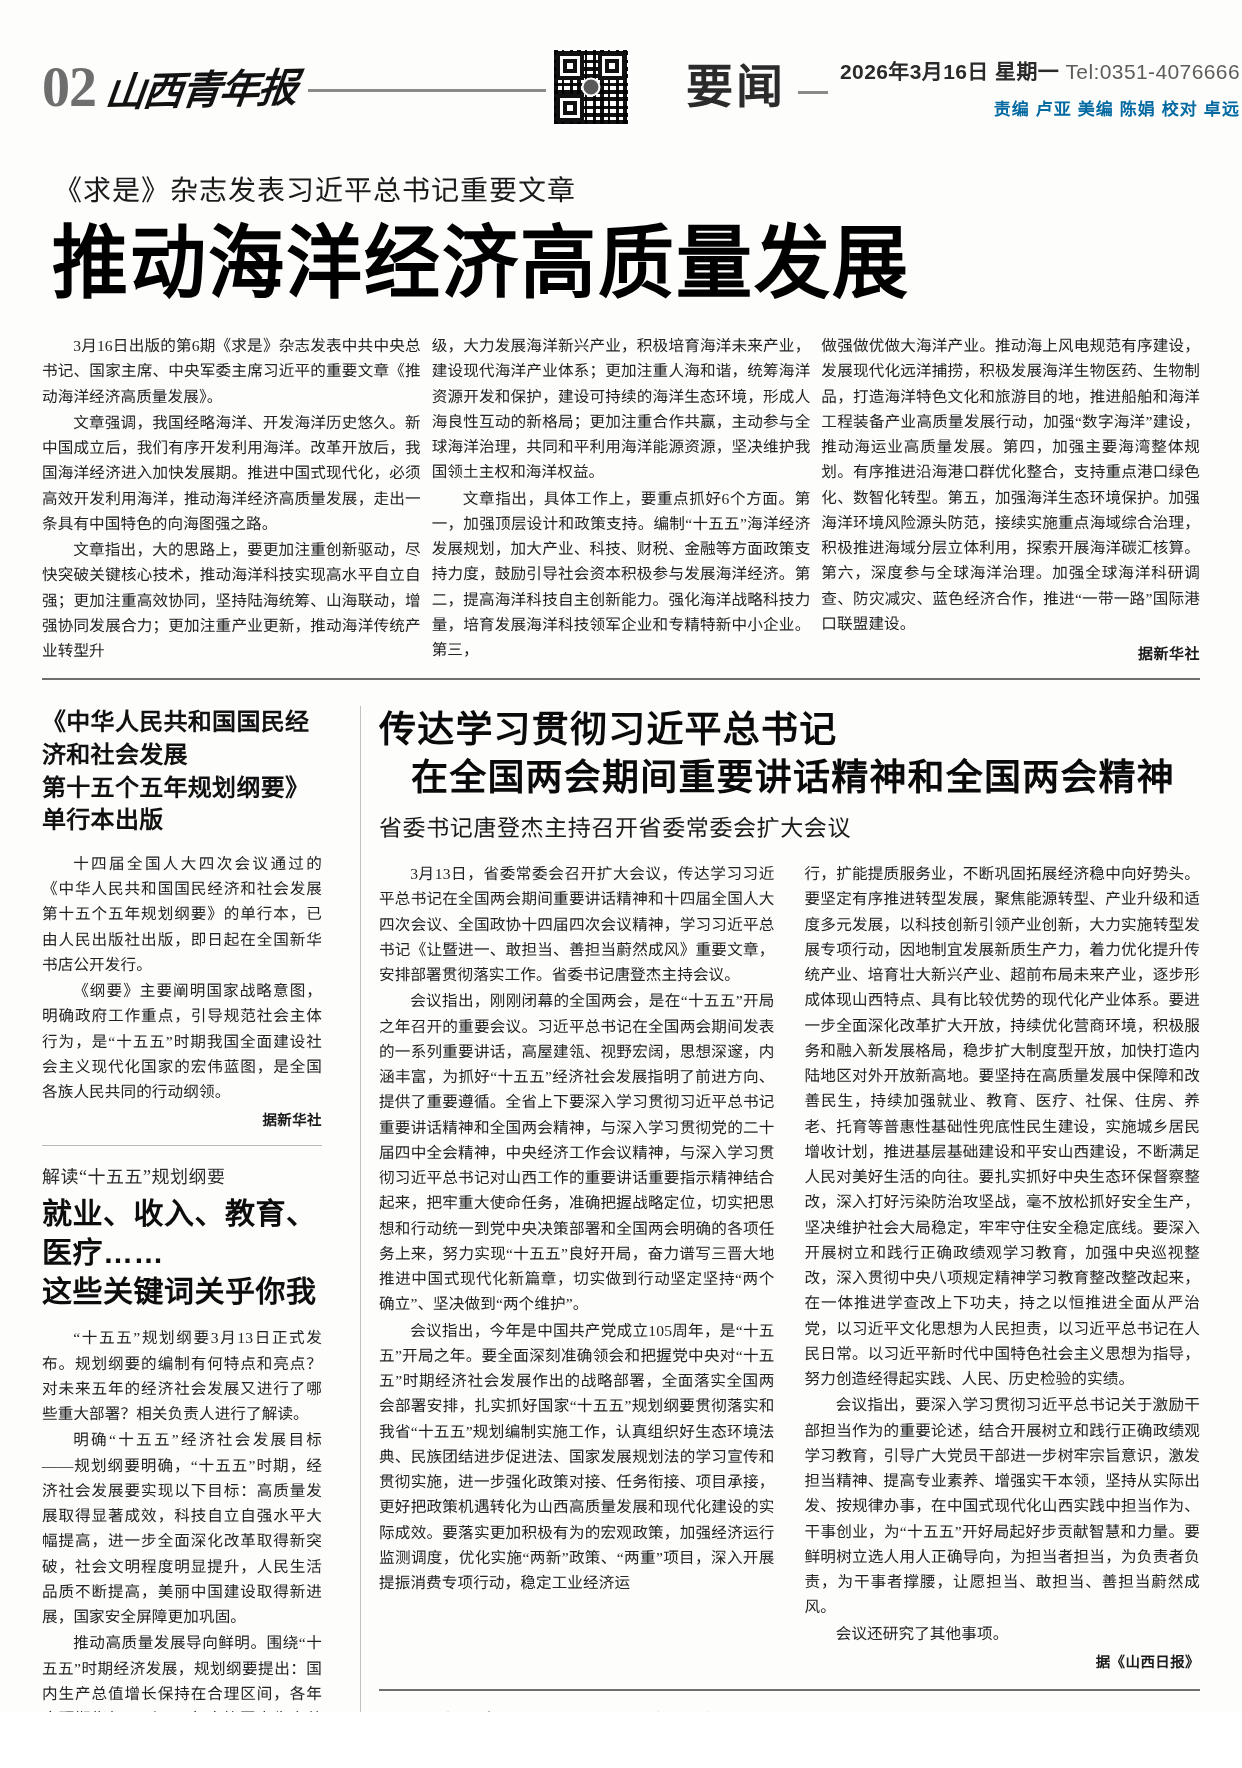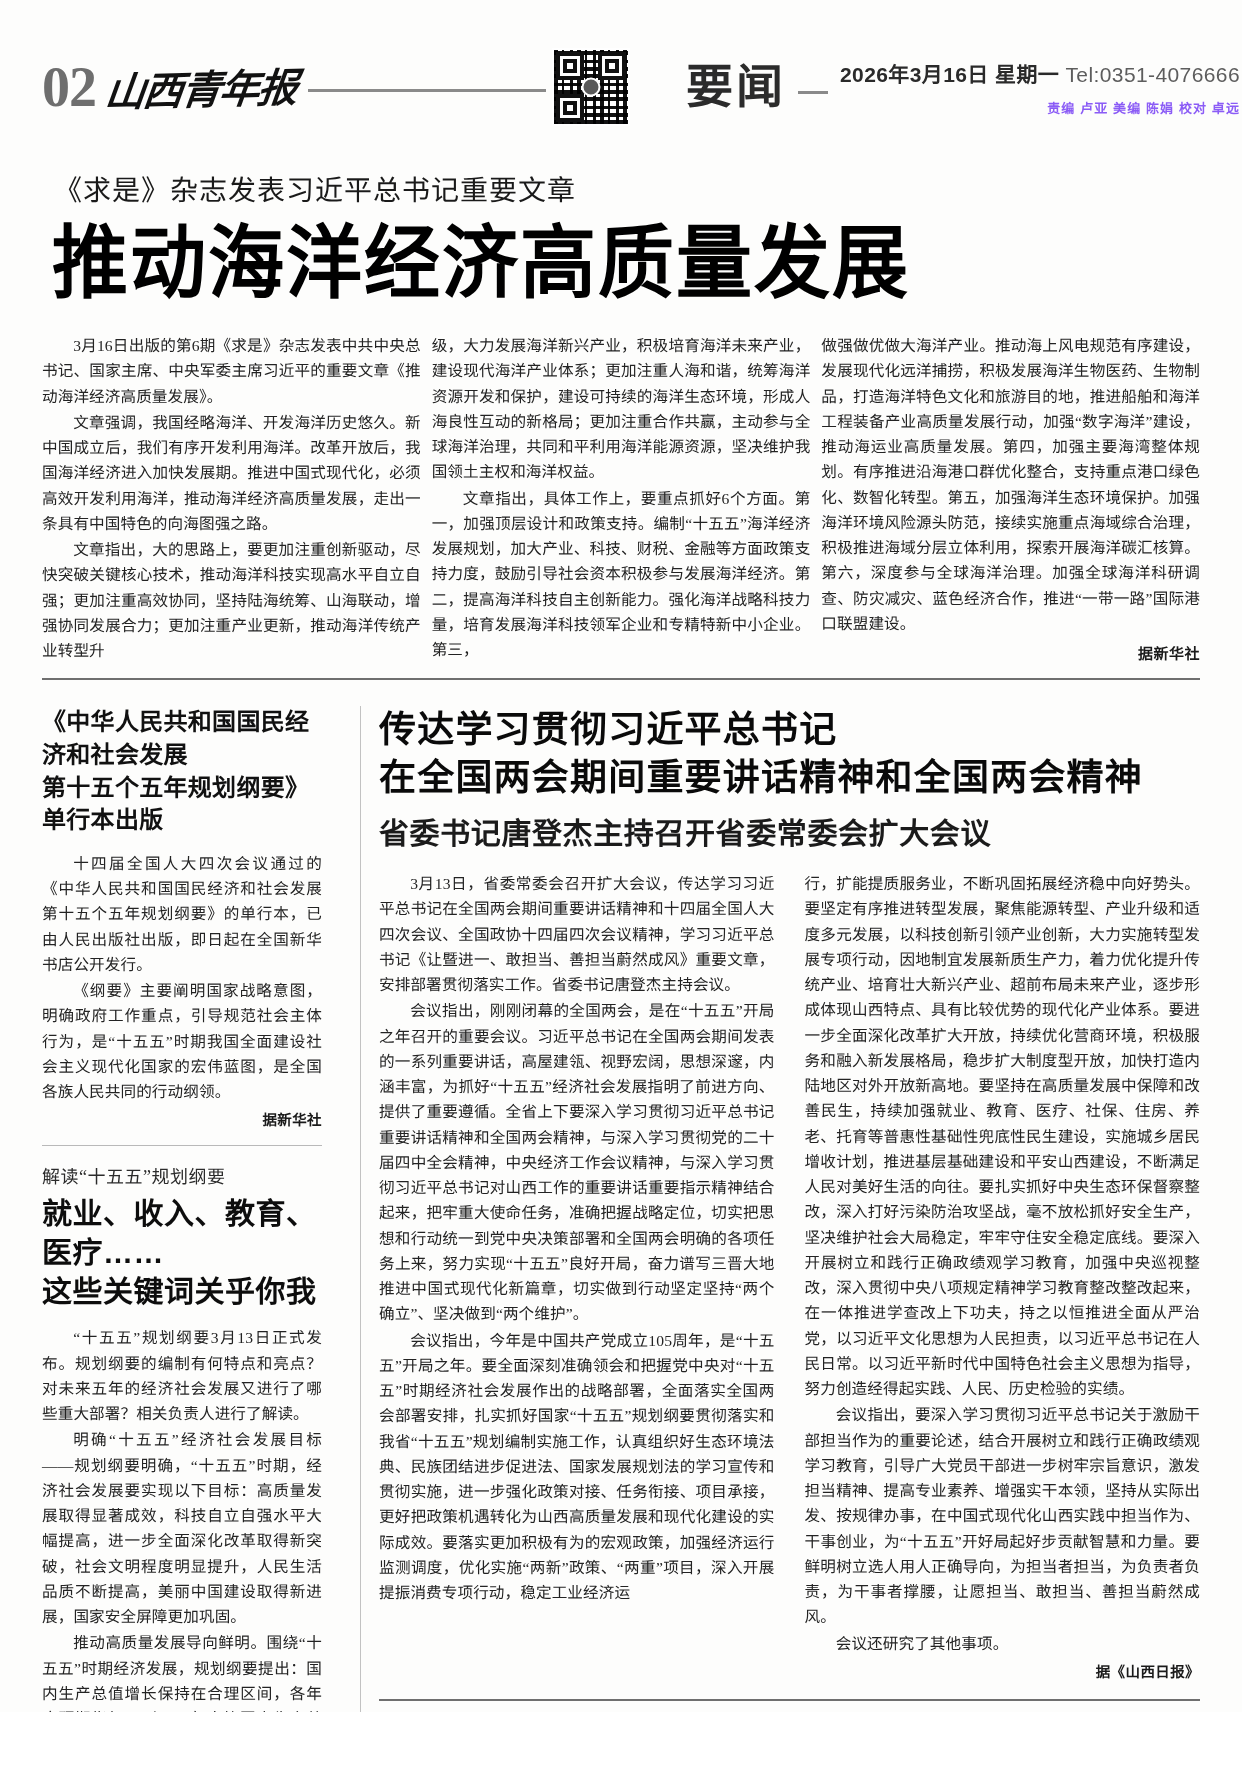--- a/index.html
+++ b/index.html
@@ -69,21 +69,21 @@
   }
   .rule-right{
     flex:1 1 auto;height:3px;background:#8a8a8a;margin:10px 12px 0 12px;min-width:30px;
   }
   .masthead-meta{
     text-align:right;white-space:nowrap;flex:0 0 auto;
     font-family:"Liberation Sans","DejaVu Sans",sans-serif;
   }
   .meta-line1{font-size:21px;color:#2a2a2a;letter-spacing:.4px;margin-bottom:10px;font-weight:600;}
   .meta-line1 .tel{color:#5d5d5d;font-weight:400;}
-  .meta-line2{font-size:13px;color:#8b5cf6;letter-spacing:1.1px;font-weight:600;}
+  .meta-line2{font-size:17px;color:#0369a1;letter-spacing:1.1px;font-weight:600;}
 
   
   .lead{margin:22px 42px 0 42px;}
   .lead-kicker{
     font-family:"Liberation Serif","DejaVu Serif",serif;
     font-size:28px;font-weight:400;color:#1a1a1a;letter-spacing:1px;
     margin-left:12px;
   }
   .lead-title{
     font-family:"Liberation Sans","DejaVu Sans",sans-serif;
@@ -138,24 +138,24 @@
     letter-spacing:.5px;margin:0 0 14px 0;
   }
 
   
   .h-center{
     font-family:"Liberation Sans","DejaVu Sans",sans-serif;
     font-weight:700;color:#0a0a0a;
     font-size:37px;line-height:1.28;letter-spacing:1.2px;
     margin:0 0 8px 0;
   }
-  .h-center .l2{display:block;}
+  .h-center .l2{display:block;margin-left:32px;}
   .h-center-sub{
     font-family:"Liberation Serif","DejaVu Serif",serif;
-    font-size:30px;font-weight:700;color:#1b1b1b;letter-spacing:.6px;
+    font-size:23px;font-weight:400;color:#1b1b1b;letter-spacing:.6px;
     margin:0 0 18px 0;
   }
   .h-gov{
     font-family:"Liberation Sans","DejaVu Sans",sans-serif;
     font-weight:700;color:#0a0a0a;font-size:41px;letter-spacing:3px;
     margin:0 0 8px 0;line-height:1.2;
   }
   .h-gov-sub{
     font-family:"Liberation Serif","DejaVu Serif",serif;
     font-size:23px;font-weight:700;color:#1b1b1b;letter-spacing:.6px;

